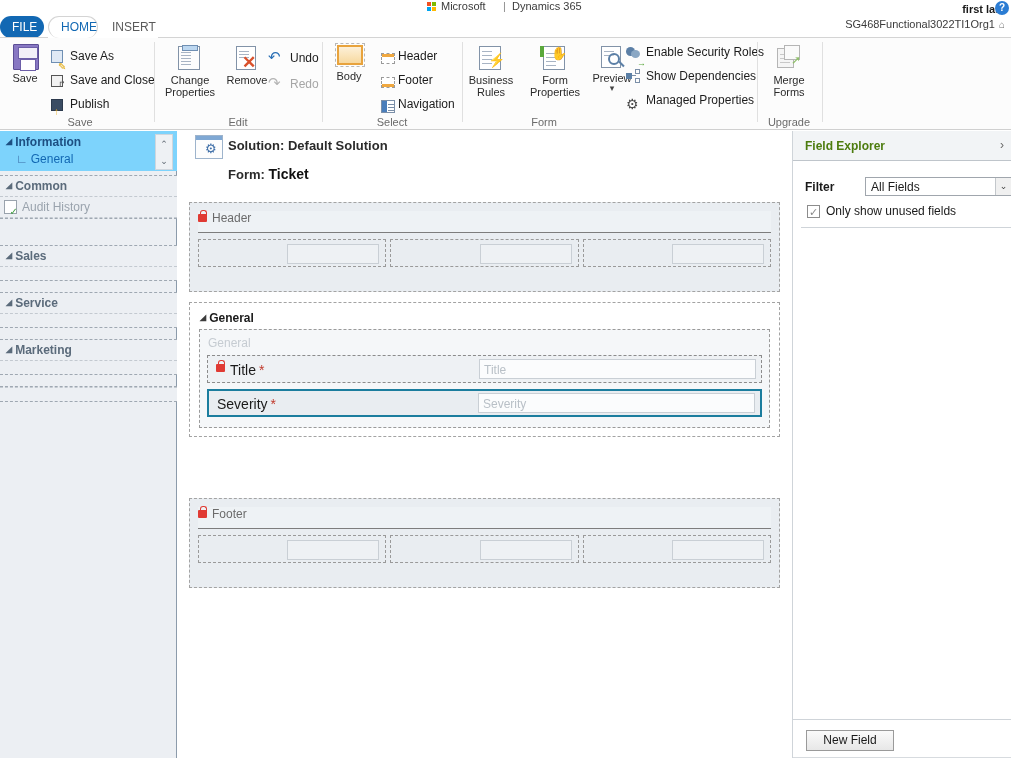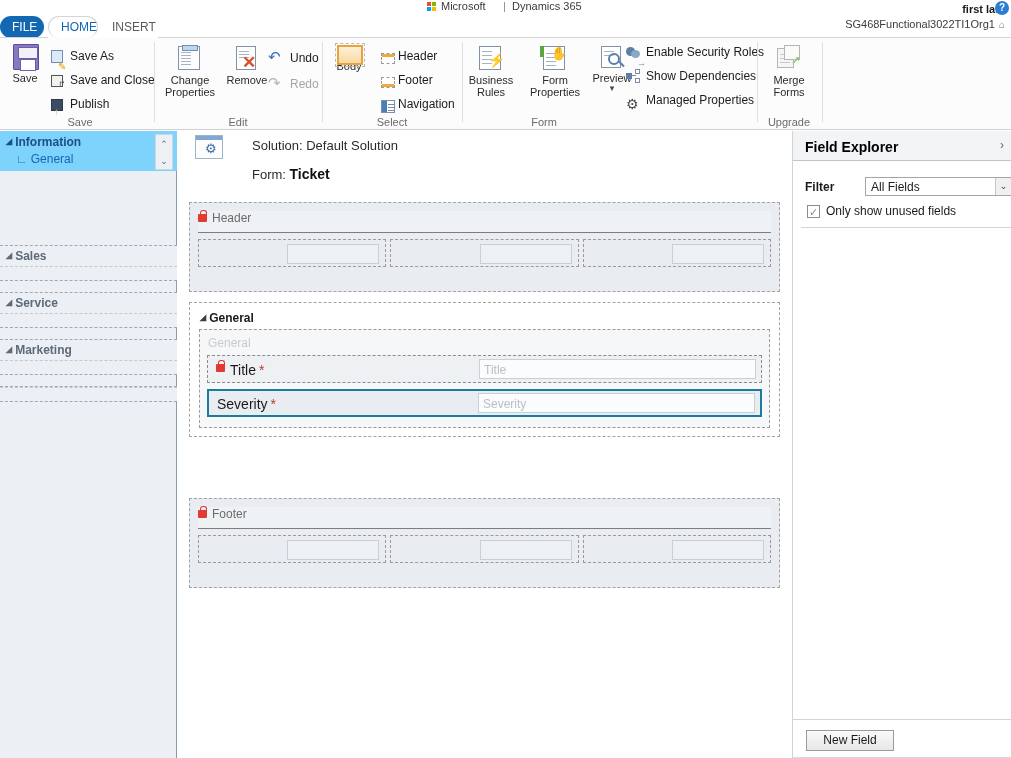--- a/index.html
+++ b/index.html
@@ -159,21 +159,21 @@
   .canvas {
     position:absolute; left:178px; top:131px; width:613px; height:627px; background:#fff;
   }
   .canvas-head { position:absolute; left:0; top:0; width:613px; height:62px; background:#fff; }
   .sol-icon {
     position:absolute; left:17px; top:4px; width:28px; height:24px;
     background:#fdfdfd; border:1px solid #9eb4cc;
   }
   .sol-icon .tb { position:absolute; left:0; top:0; width:100%; height:4px; background:#7fa8d4; }
   .sol-icon .gr { position:absolute; left:9px; top:6px; color:#3f6fa8; font-size:13px; line-height:13px; }
-  .sol-line { position:absolute; left:74px; font-size:13px; color:#2b2b2b; }
+  .sol-line { position:absolute; left:50px; font-size:13px; color:#2b2b2b;font-weight:bold; }
   .sol-line.l1 { top:7px; }
   .sol-line.l2 { top:35px; }
   .sol-line.l2 b { font-size:14px; color:#111; }
 
   .sec {
     position:absolute; left:11px; width:591px;
     border:1px dashed #a3a3a3; background:#e9edf1;
   }
   .sec-hdr-bar {
     position:absolute; left:8px; top:8px; right:8px; height:22px;
@@ -227,21 +227,21 @@
 
   
   .rpanel {
     position:absolute; left:792px; top:131px; width:219px; height:627px;
     background:#fff; border-left:1px solid #cfd4d9;
   }
   .rp-head {
     position:absolute; left:0; top:0; width:219px; height:30px;
     background:#f2f4f6; border-bottom:1px solid #bfc5cb;
   }
-  .rp-title { position:absolute; left:12px; top:8px; font-size:14px; font-weight:bold; color:#000000; }
+  .rp-title { position:absolute; left:12px; top:8px; font-size:12px; font-weight:bold; color:#4d7c0f; }
   .rp-chev { position:absolute; right:8px; top:7px; font-size:12px; color:#6a6a6a; }
   .rp-filter-row { position:absolute; left:0; top:46px; width:219px; height:22px; }
   .rp-filter-label { position:absolute; left:12px; top:3px; font-size:12px; font-weight:bold; color:#1a1a1a; }
   .rp-select {
     position:absolute; left:72px; top:0; width:147px; height:19px;
     border:1px solid #a0a6ad; background:#fff; font-size:12px; color:#1a1a1a;
     padding:1px 18px 1px 5px; line-height:16px;
   }
   .rp-select .arrow {
     position:absolute; right:0; top:0; width:16px; height:17px;
@@ -362,21 +362,21 @@
         <span class="arrw" style="left:0;top:-1px;color:#b4b4b4;">↷</span>
         <span>Redo</span>
       </div>
       <div class="rgroup-label">Edit</div>
     </div>
     <div class="rgroup-div" style="left:322px;"></div>
 
     <div class="rgroup" style="left:324px; width:136px;">
       <div class="bigbtn" style="left:2px;">
         <span class="ic ic-body"></span>
-        <span class="lbl" style="margin-top:18px;">Body</span>
+        <span class="lbl" style="margin-top:28px;">Body</span>
       </div>
       <div class="smallbtn" style="left:52px; top:6px;">
         <span class="micon">
           <span class="ic-hdr">
               <span class="bar" style="top:0;"></span>
             </span>
         </span>
         <span>Header</span>
       </div>
       <div class="smallbtn" style="left:52px; top:30px;">
@@ -490,20 +490,29 @@
       </div>
       <div class="nav-info-sub">
         <span class="elbow">∟</span><span>General</span>
       </div>
       <div class="navscroll">
         <span>⌃</span>
         <span>⌄</span>
       </div>
     </div>
 
+    <div class="navsec" style="top:44px;">
+      <div class="navsec-hd">
+        <span class="tri" style="color:#5b6b7b;">◢</span><span>Common</span>
+      </div>
+      <div class="navsec-item">
+        <span class="ic-audit"></span>
+        <span>Audit History</span>
+      </div>
+    </div>
 
     <div class="navsec" style="top:114px;">
       <div class="navsec-hd">
         <span class="tri" style="color:#5b6b7b;">◢</span><span>Sales</span>
       </div>
       <div class="navsec-spacer"></div>
     </div>
 
     <div class="navsec" style="top:161px;">
       <div class="navsec-hd">

